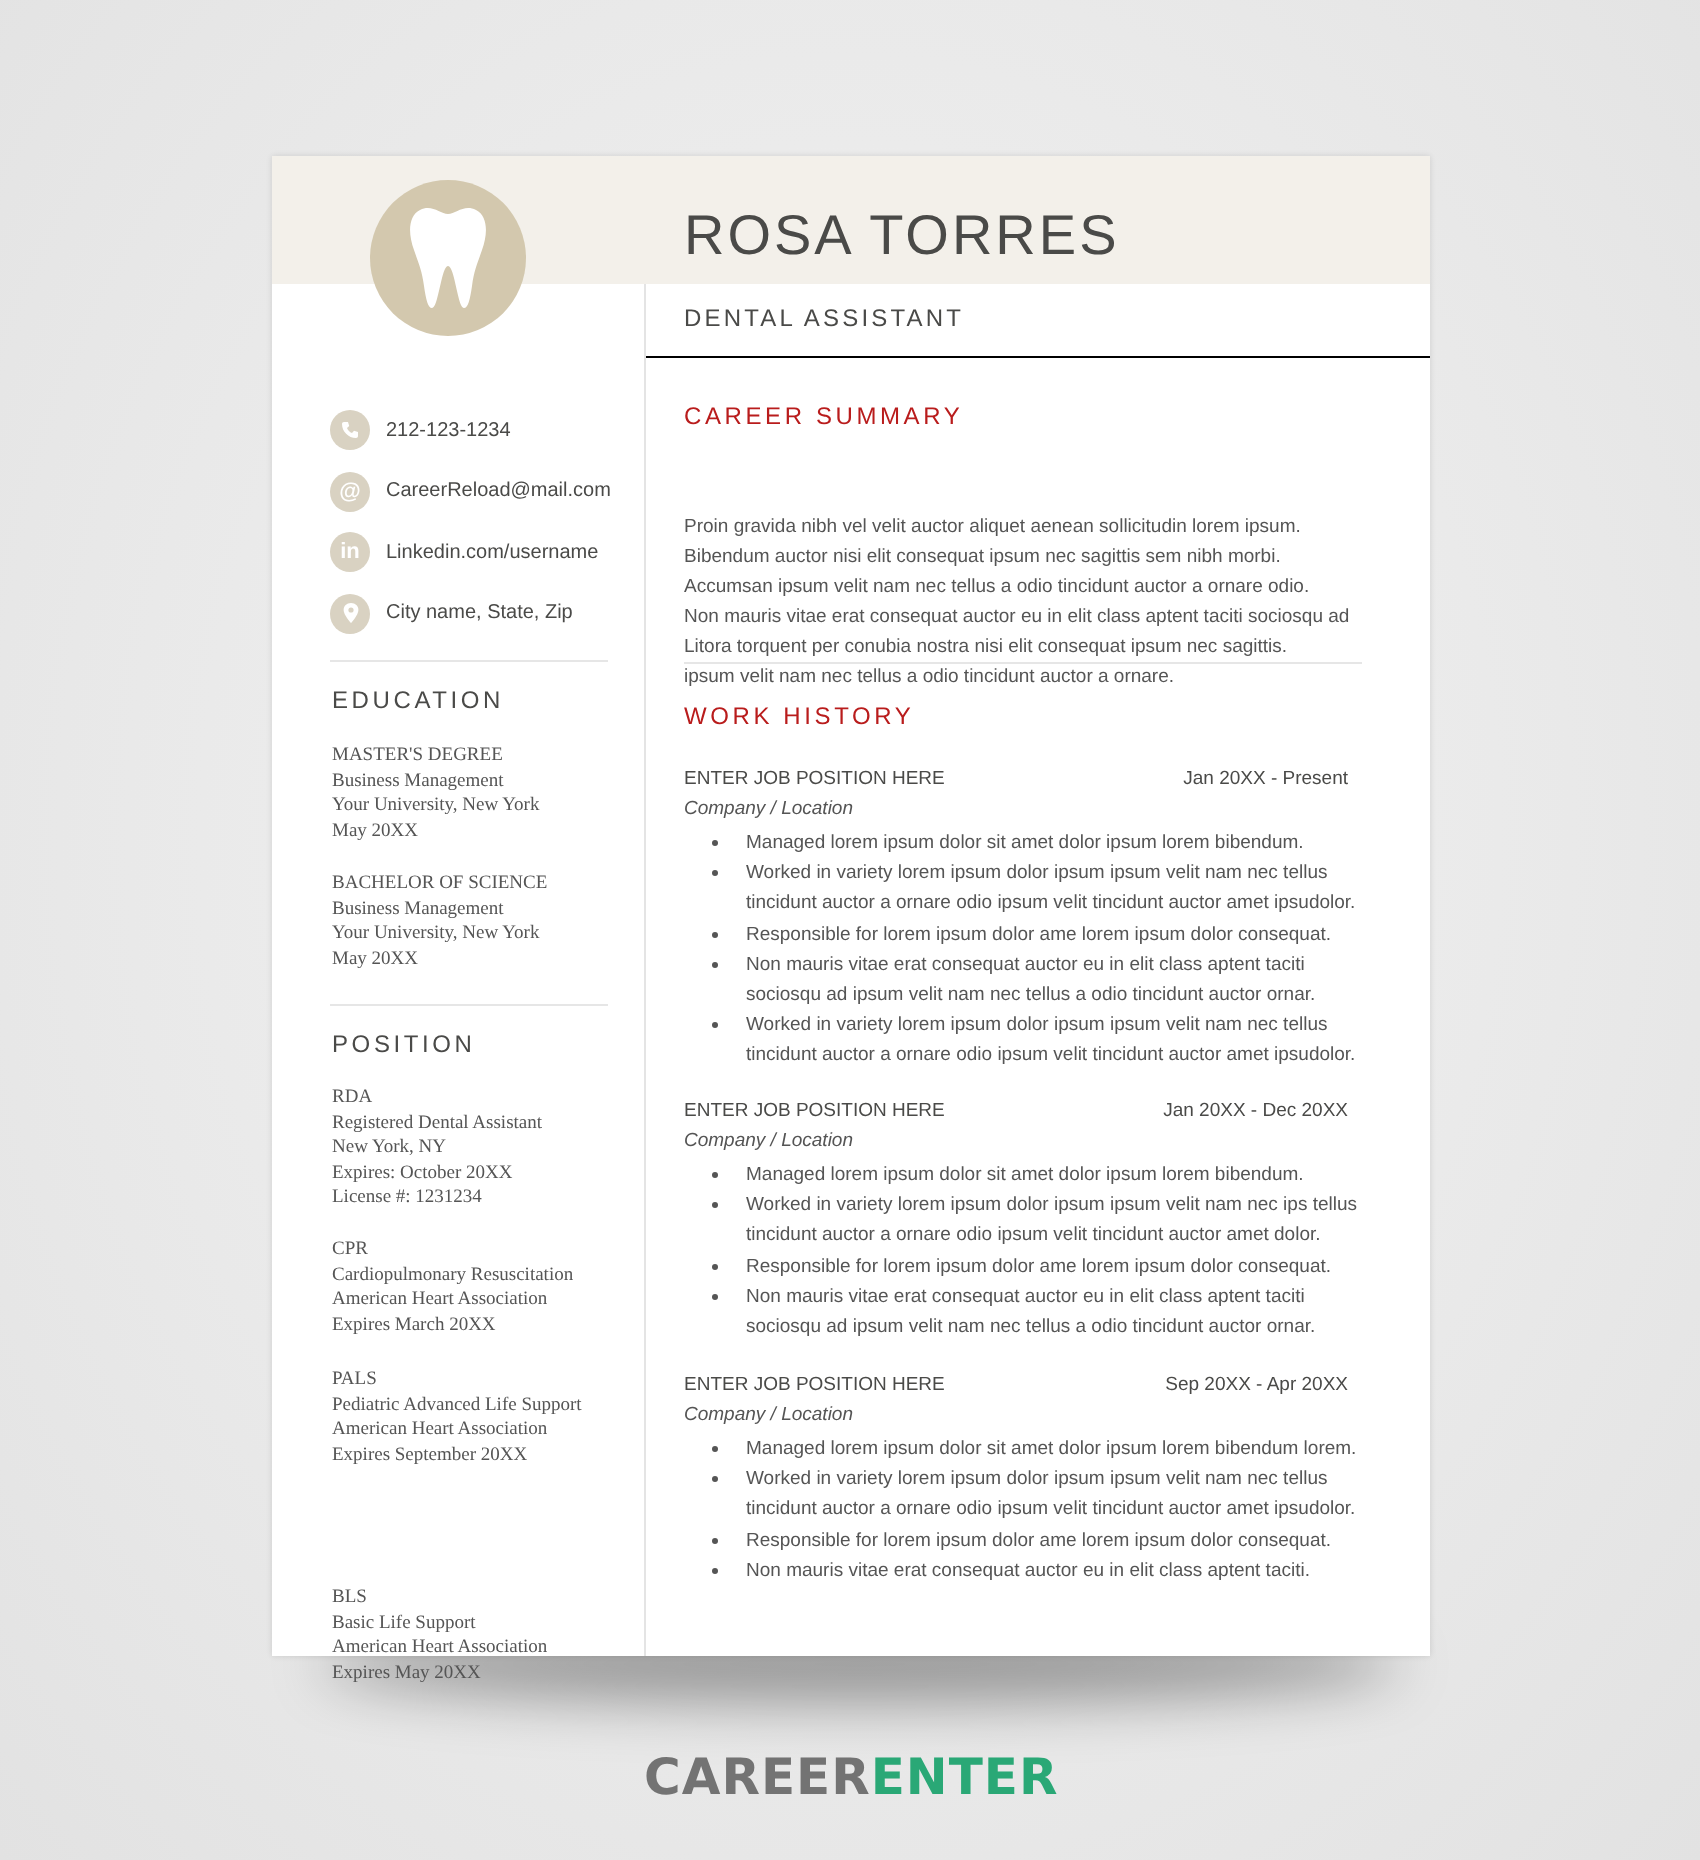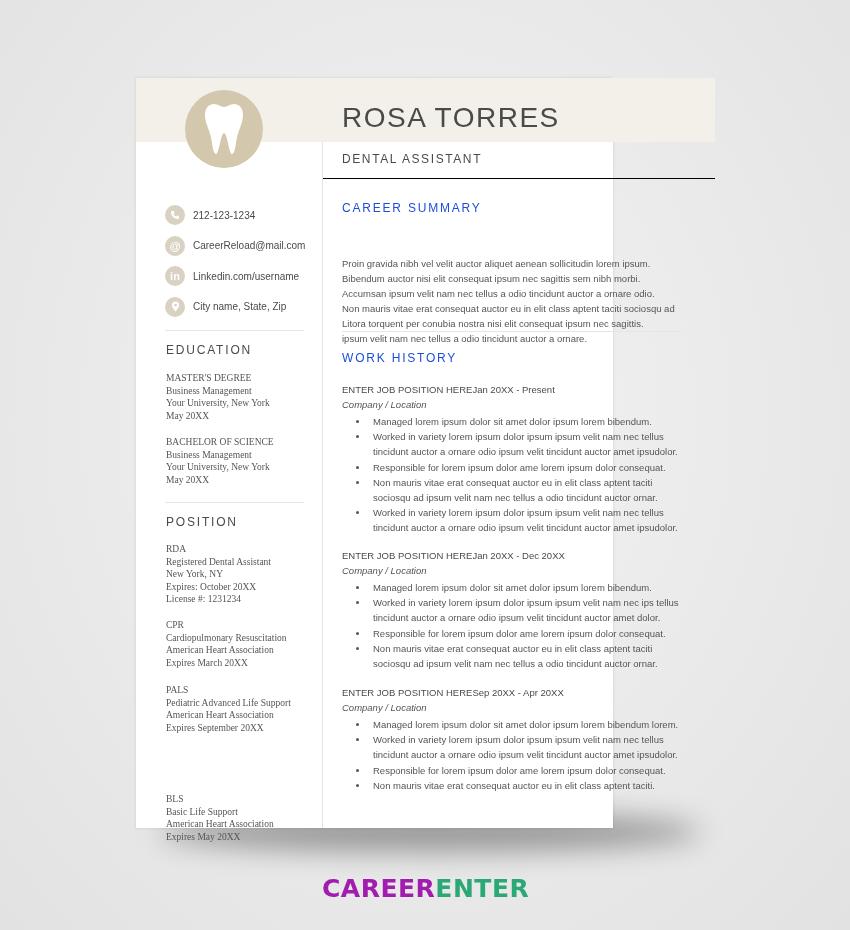--- a/index.html
+++ b/index.html
@@ -7,21 +7,21 @@
   body {
     background: radial-gradient(ellipse at 50% 45%, #f3f3f3 0%, #e9e9e9 60%, #e2e2e2 100%);
     font-family: "Liberation Sans", sans-serif;
     position: relative;
   }
   .shadow {
     position: absolute; left: 160px; top: 812px; width: 540px; height: 40px;
     background: rgba(0,0,0,0.35); filter: blur(14px); border-radius: 50%;
   }
   .page {
-    position: absolute; left: 136px; top: 78px; width: 477px; height: 750px;
+    position: absolute; left: 136px; top: 78px; width: 579px; height: 750px;
     background: #ffffff;
     box-shadow: 0 0 3px rgba(0,0,0,0.12);
   }
   .header-band {
     position: absolute; left: 0; top: 0; width: 579px; height: 64px;
     background: #f3f0ea;
   }
   .photo {
     position: absolute; left: 49px; top: 12px; width: 78px; height: 78px;
     border-radius: 50%; background: #d3c8ae;
@@ -55,46 +55,46 @@
   .ctext { font-size: 10px; color: #4a4a48; }
   .lhr { position: absolute; left: 29px; width: 139px; height: 1px; background: #e6e6e6; }
   .sec-h-left {
     position: absolute; left: 30px;
     font-size: 12px; letter-spacing: 1.8px; color: #4a4a48;
   }
   .lblock { position: absolute; left: 30px; font-size: 9.5px; color: #555; line-height: 12.6px; font-family: Liberation Serif, serif; }
   
   .sec-h-right {
     position: absolute; left: 206px;
-    font-size: 12px; letter-spacing: 1.8px; color: #1d4ed8;
+    font-size: 12px; letter-spacing: 1.8px; color: #b91c1c;
   }
   .summary {
     position: absolute; left: 206px; top: 146px; width: 340px;
     font-size: 9.5px; color: #555; line-height: 15.1px; margin-top: 32px;
   }
   .summary div { white-space: nowrap; }
   .rhr { position: absolute; left: 206px; top: 253px; width: 339px; height: 1px; background: #e6e6e6; }
   .job { position: absolute; left: 206px; width: 332px; }
-  .job-head { display: flex; font-size: 9.5px; color: #4a4a48; height: 15px; }
+  .job-head { display: flex; justify-content: space-between; font-size: 9.5px; color: #4a4a48; height: 15px; }
   .company { font-size: 9.5px; font-style: italic; color: #555; height: 15px; }
   .bullets { list-style: none; }
   .bullets li {
     position: relative; padding-left: 31px; font-size: 9.5px; color: #555; line-height: 15.2px;
   }
   .bullets li::before {
     content: ""; position: absolute; left: 14px; top: 6px; width: 3px; height: 3px;
     background: #555; border-radius: 50%;
   }
   .bullets li span { display: block; white-space: nowrap; }
   .logo {
     position: absolute; left: 322px; top: 874px;
     font-size: 25px; font-weight: bold; letter-spacing: 0.5px;
     font-family: "DejaVu Sans", sans-serif;
   }
-  .logo .a { color: #a21caf; }
+  .logo .a { color: #737373; }
   .logo .b { color: #2aa876; }
 </style>
 </head>
 <body>
 
 <div class="shadow"></div>
 
 <div class="page">
   <div class="header-band"></div>
 

